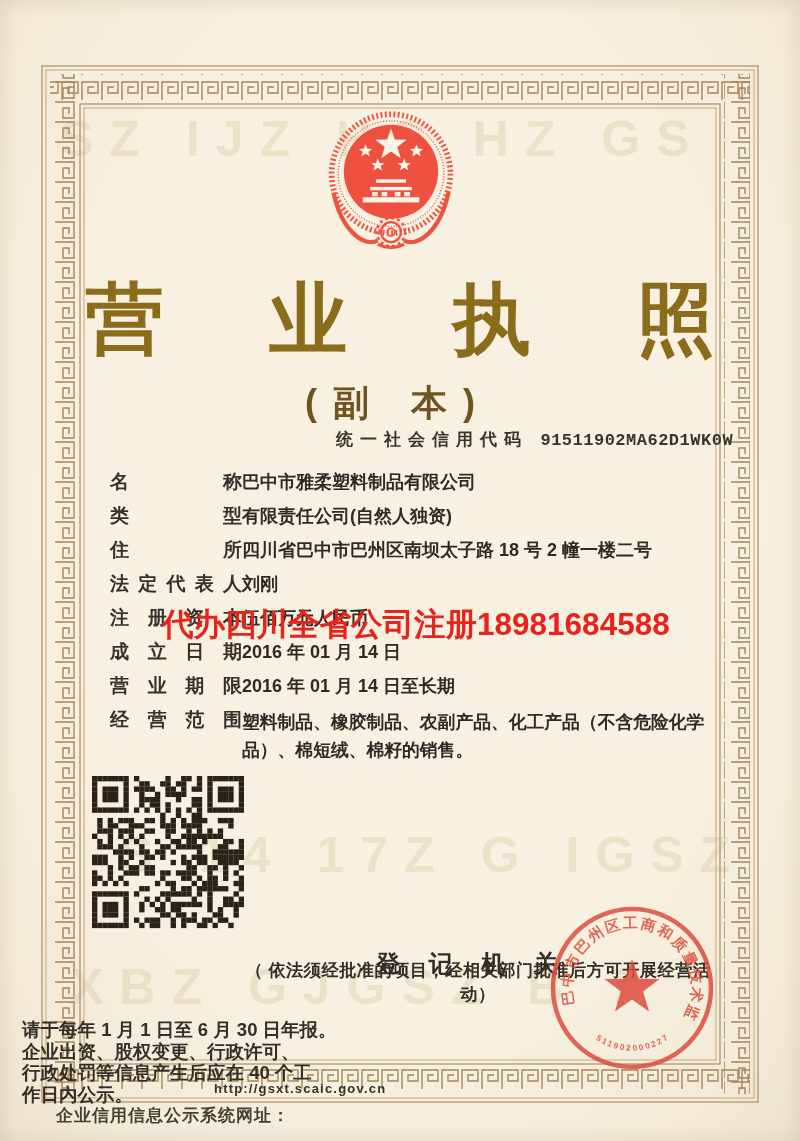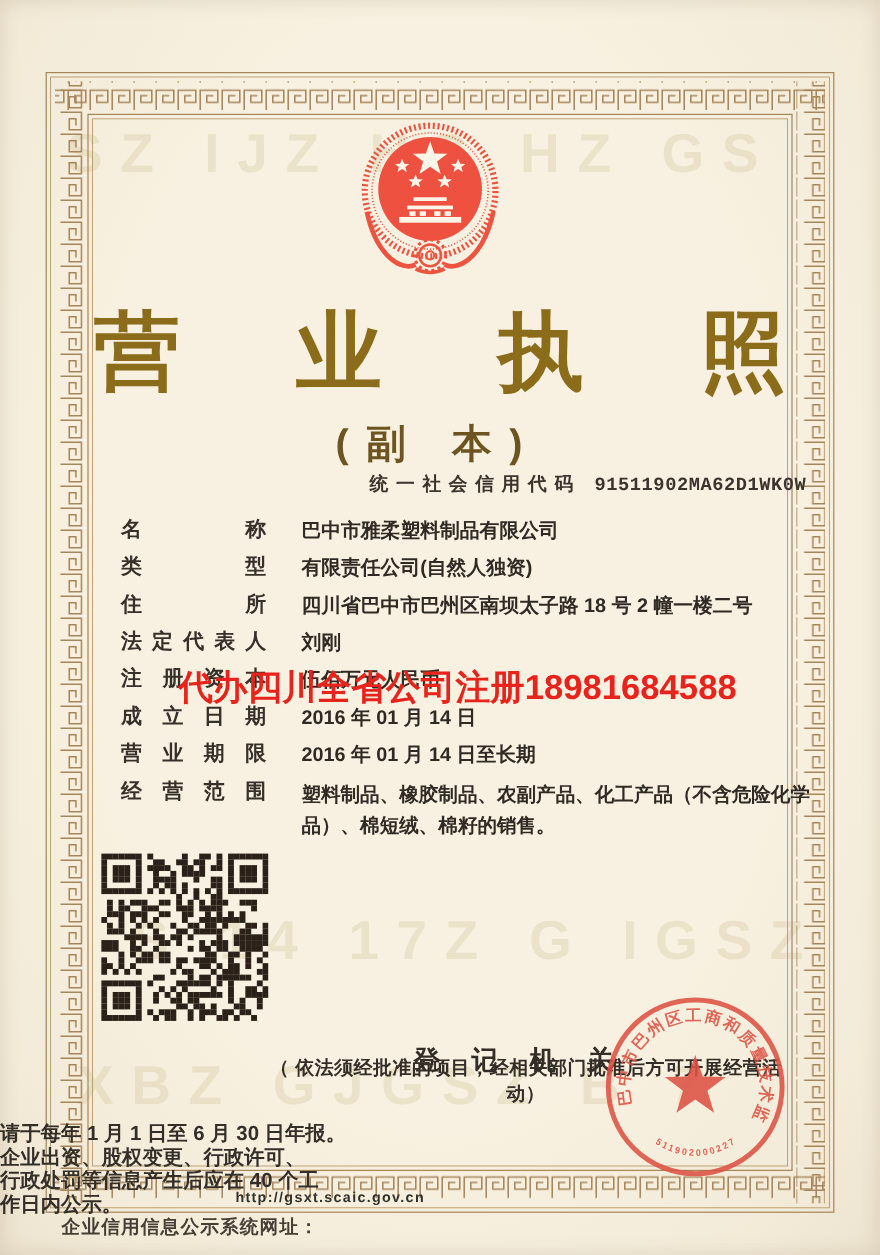--- a/index.html
+++ b/index.html
@@ -21,41 +21,41 @@
     font-size:36px;font-weight:700;color:#6d5420;letter-spacing:16px;text-indent:16px;}
   
   .credit{position:absolute;left:336px;top:428px;z-index:3;font-weight:700;color:#3a342c;white-space:nowrap;}
   .credit .lbl{font-size:17px;letter-spacing:7px;margin-right:8px;}
   .credit .code{font-size:17px;font-family:"Liberation Mono",monospace;letter-spacing:.5px;}
   
   .fields{position:absolute;left:110px;top:470px;width:640px;z-index:3;}
   .frow{display:flex;align-items:flex-start;margin-bottom:10px;}
   .frow .label{width:132px;flex:0 0 132px;font-size:19px;font-weight:600;color:#36302a;
     line-height:24px;text-align:justify;text-align-last:justify;}
-  .frow .value{margin-left:32px;font-size:18px;font-weight:700;color:#2f2a24;line-height:24px;width:515px;}
+  .frow .value{margin-left:0;font-size:18px;font-weight:700;color:#2f2a24;line-height:24px;width:515px;}
   .frow .value.multiline{line-height:28px;font-size:17.8px;}
   
   .red-wm{position:absolute;left:162px;top:591px;z-index:8;font-size:31.5px;font-weight:600;
     color:#e7231b;white-space:nowrap;letter-spacing:0;margin-top:13px;}
   
   #qr{position:absolute;left:92px;top:775px;z-index:3;}
   
   .approval{position:absolute;left:238px;top:918px;width:480px;text-align:center;z-index:3;
     font-size:17.2px;font-weight:700;color:#332d27;letter-spacing:.5px;margin-top:40px;}
   .regauth{position:absolute;left:376px;top:948px;z-index:3;font-size:24px;font-weight:700;
     color:#332d27;letter-spacing:11px;}
   
   #seal{position:absolute;left:546px;top:902px;z-index:6;opacity:.88;}
   
   .dateline{position:absolute;left:497px;top:1012px;z-index:4;display:flex;align-items:baseline;color:#2f2a24;}
   .dateline .num{font-size:15px;font-weight:700;}
   .dateline .unit{font-size:21px;font-weight:700;}
   .g16{margin-right:16px;} .g10{margin-right:10px;} .g14{margin-right:14px;}
   
-  .notice{position:absolute;left:0;top:1019px;z-index:4;font-size:18.5px;font-weight:700;
+  .notice{position:absolute;left:22px;top:1019px;z-index:4;font-size:18.5px;font-weight:700;
     color:#332e28;line-height:21.5px;white-space:nowrap;}
   .publicity-label{position:absolute;left:56px;top:1104px;z-index:4;font-size:17px;font-weight:600;
     color:#453f36;letter-spacing:1px;white-space:nowrap;}
   .publicity-url{position:absolute;left:214px;top:1081px;z-index:4;font-family:Liberation Sans, sans-serif;
     font-size:13px;font-weight:700;letter-spacing:1.2px;color:#33302b;white-space:nowrap;}
   .producer{position:absolute;left:497px;top:1094px;z-index:4;font-size:15.5px;font-weight:600;
     color:#3b352d;letter-spacing:.5px;white-space:nowrap;}
 </style>
 </head>
 <body>

